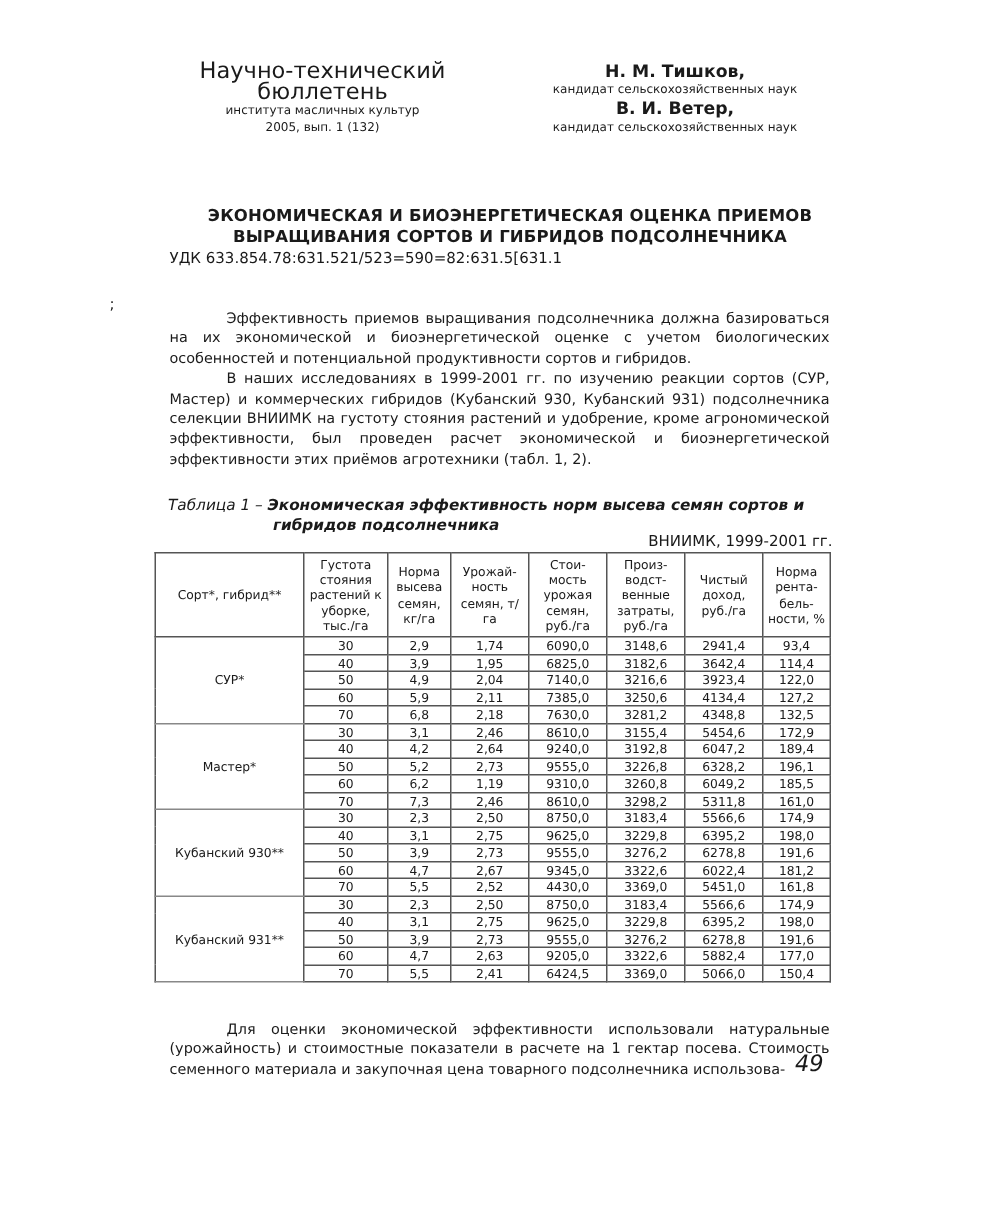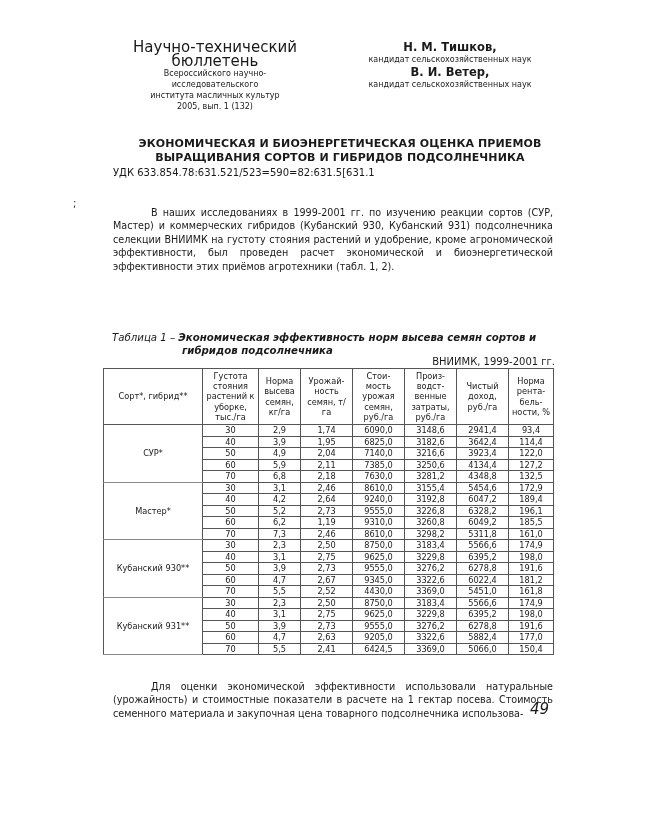--- a/index.html
+++ b/index.html
@@ -32,41 +32,41 @@
   table.data td.sort { border-top:1px solid #888; border-bottom:1px solid #888; }
   table.data tr.row td { height:10.5px; }
   .pnum { left:530px; top:700px; font-size:15px;font-style:italic; }
 </style>
 </head>
 <body>
 
 <div class="abs hdr-left center">
   <div class="big">Научно-технический</div>
   <div class="big">бюллетень</div>
-  <div class="small">Всероссийского научно-исследовательского</div>
   <div class="small">института масличных культур</div>
   <div class="small">2005, вып. 1 (132)</div>
 </div>
 
 <div class="abs hdr-right center">
   <div class="name">Н. М. Тишков,</div>
   <div>кандидат сельскохозяйственных наук</div>
   <div class="name">В. И. Ветер,</div>
   <div>кандидат сельскохозяйственных наук</div>
 </div>
 
 <div class="abs title center">
   <div>ЭКОНОМИЧЕСКАЯ И БИОЭНЕРГЕТИЧЕСКАЯ ОЦЕНКА ПРИЕМОВ</div>
   <div>ВЫРАЩИВАНИЯ СОРТОВ И ГИБРИДОВ ПОДСОЛНЕЧНИКА</div>
 </div>
 
 <div class="abs udk">УДК 633.854.78:631.521/523=590=82:631.5[631.1</div>
 <div class="abs mark">;</div>
 
 <div class="abs para p1">
+  <p>Эффективность приемов выращивания подсолнечника должна базироваться на их экономической и биоэнергетической оценке с учетом биологических особенностей и потенциальной продуктивности сортов и гибридов.</p>
   <p>В наших исследованиях в 1999-2001 гг. по изучению реакции сортов (СУР, Мастер) и коммерческих гибридов (Кубанский 930, Кубанский 931) подсолнечника селекции ВНИИМК на густоту стояния растений и удобрение, кроме агрономической эффективности, был проведен расчет экономической и биоэнергетической эффективности этих приёмов агротехники (табл. 1, 2).</p>
 </div>
 
 <div class="abs tcap">
   <div><span>Таблица 1 – </span><b>Экономическая эффективность норм высева семян сортов и</b></div>
   <div class="line2">гибридов подсолнечника</div>
 </div>
 <div class="abs tsrc">ВНИИМК, 1999-2001 гг.</div>
 
 <table class="data">

